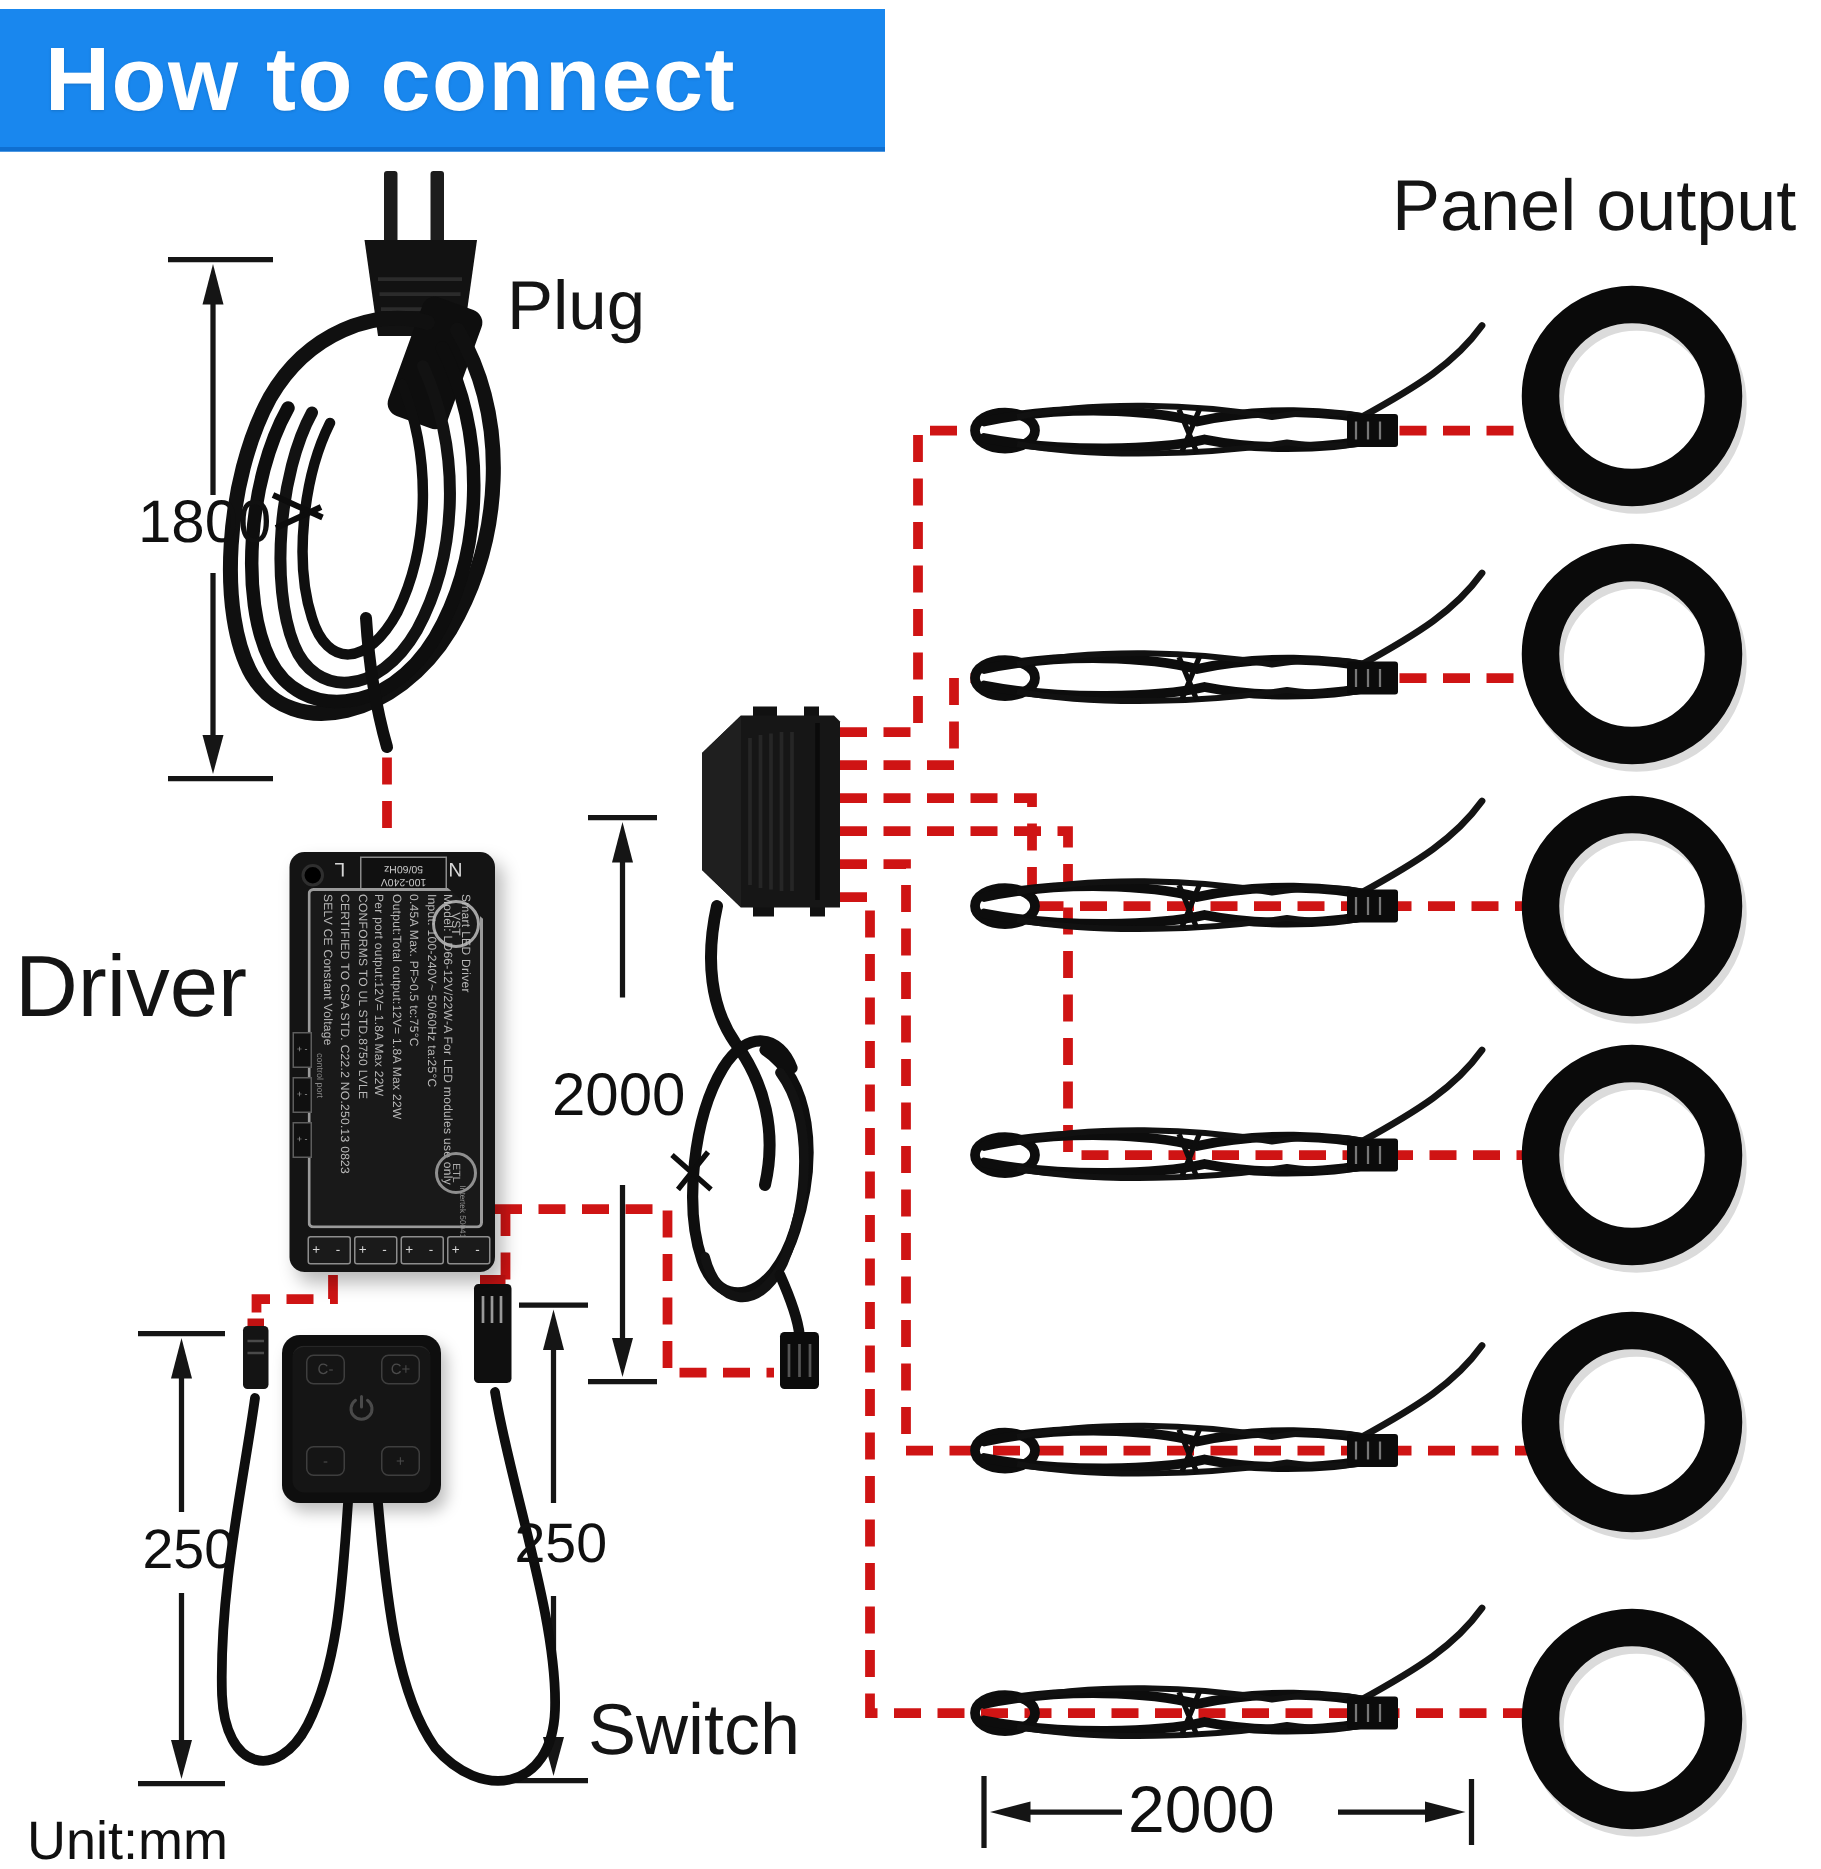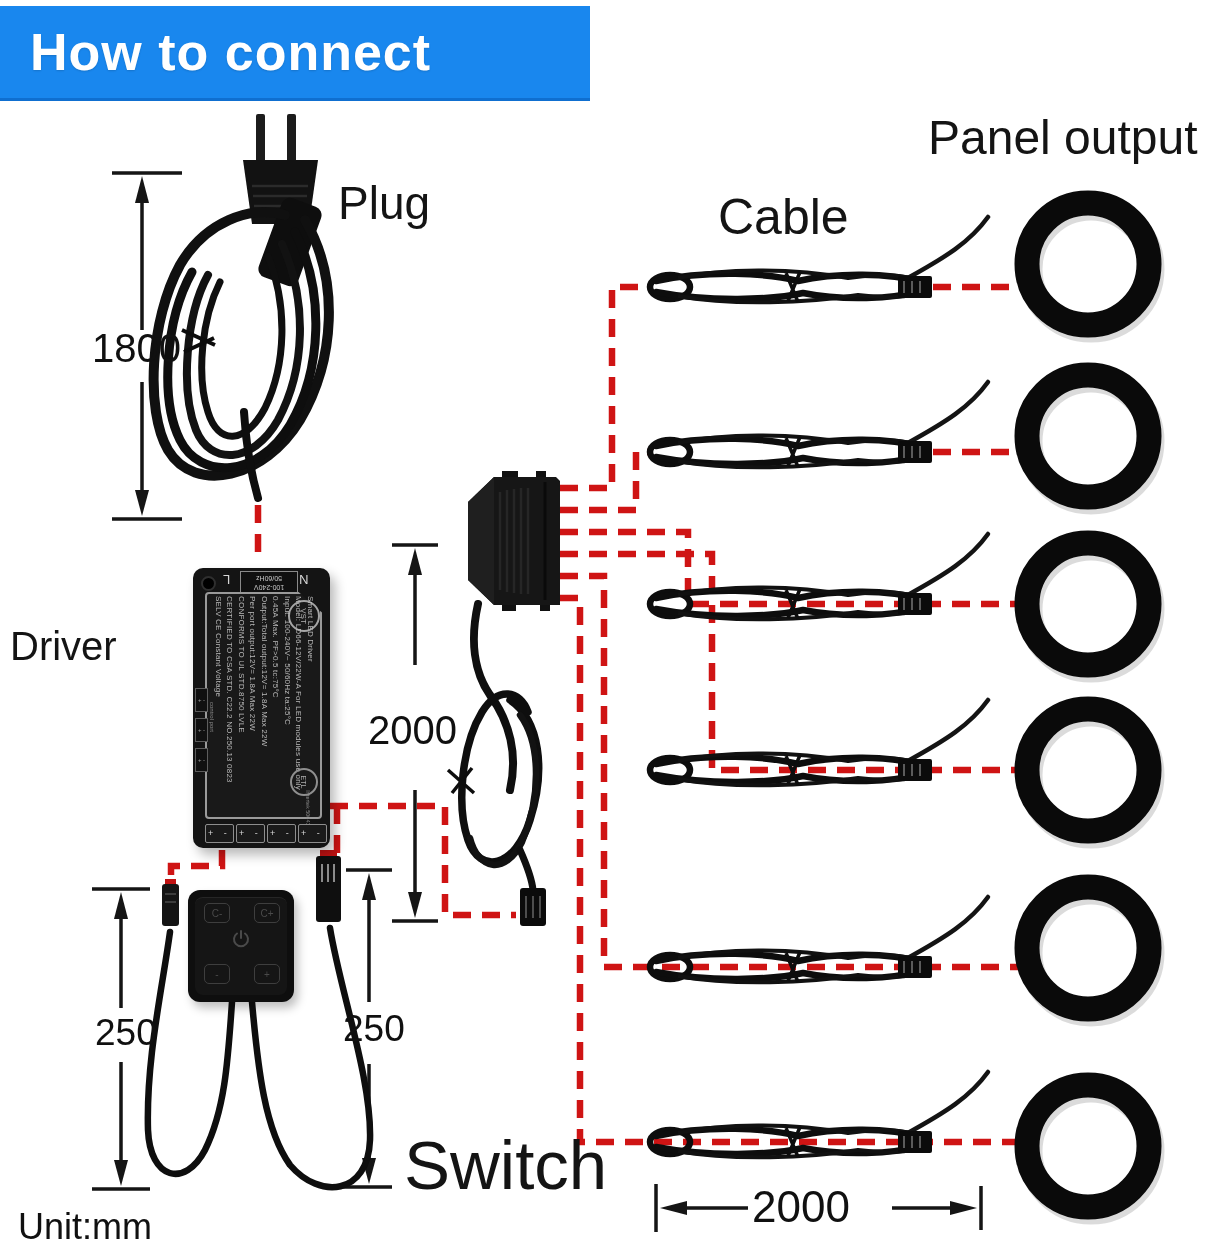--- a/index.html
+++ b/index.html
@@ -13,21 +13,21 @@
     font-family:"Liberation Sans", sans-serif;color:var(--ink);
     overflow:hidden;margin:0 auto;
   }
   .abs{position:absolute;}
   
   #banner{
     left:0;top:6px;width:590px;height:92px;background:var(--banner-blue);
     border-bottom:3px solid #0f6fd0;display:flex;align-items:center;
   }
   #banner .t{
-    color:#fff;font-size:52px;font-weight:bold;padding-left:30px;letter-spacing:1px;
+    color:#fff;font-size:60px;font-weight:bold;padding-left:30px;letter-spacing:1px;
     text-shadow:0 1px 2px rgba(0,0,0,0.15);white-space:nowrap;
   }
   
   .callout{font-size:46px;color:#141414;white-space:nowrap;letter-spacing:0px;}
   
   .dim{font-size:37px;color:#101010;white-space:nowrap;}
   
   #driver{
     left:193px;top:568px;width:137px;height:280px;background:#141414;
     border-radius:10px;box-shadow:5px 7px 12px rgba(0,0,0,0.28);
@@ -227,23 +227,22 @@
       <use href="#ring" transform="translate(1088,1146)"></use>
     </g>
   </svg>
 
   <div id="banner" class="abs">
     <span class="t">How to connect</span>
   </div>
 
   <div class="abs callout" style="left:338px;top:176px;">Plug</div>
   <div class="abs callout" style="left:928px;top:110px;font-size:48px;">Panel output</div>
-  <div class="abs callout" style="left:718px;top:188px;font-size:50px;">Cable</div>
-  <div class="abs callout" style="left:10px;top:624px;font-size:40px;">Driver</div>
-  <div class="abs callout" style="left:404px;top:1126px;font-size:69px;">Switch</div>
+  <div class="abs callout" style="left:10px;top:624px;font-size:58px;">Driver</div>
+  <div class="abs callout" style="left:392px;top:1126px;font-size:48px;">Switch</div>
 
   <div class="abs dim" style="left:92px;top:326px;font-size:40px;">1800</div>
   <div class="abs dim" style="left:368px;top:708px;font-size:40px;">2000</div>
   <div class="abs dim" style="left:95px;top:1012px;">250</div>
   <div class="abs dim" style="left:343px;top:1008px;">250</div>
   <div class="abs dim" style="left:752px;top:1182px;font-size:44px;">2000</div>
   <div class="abs u-note" style="left:18px;top:1206px;">Unit:mm</div>
 
   <div id="driver" class="abs">
     <div class="screw" style="left:8px;top:8px;"></div>

